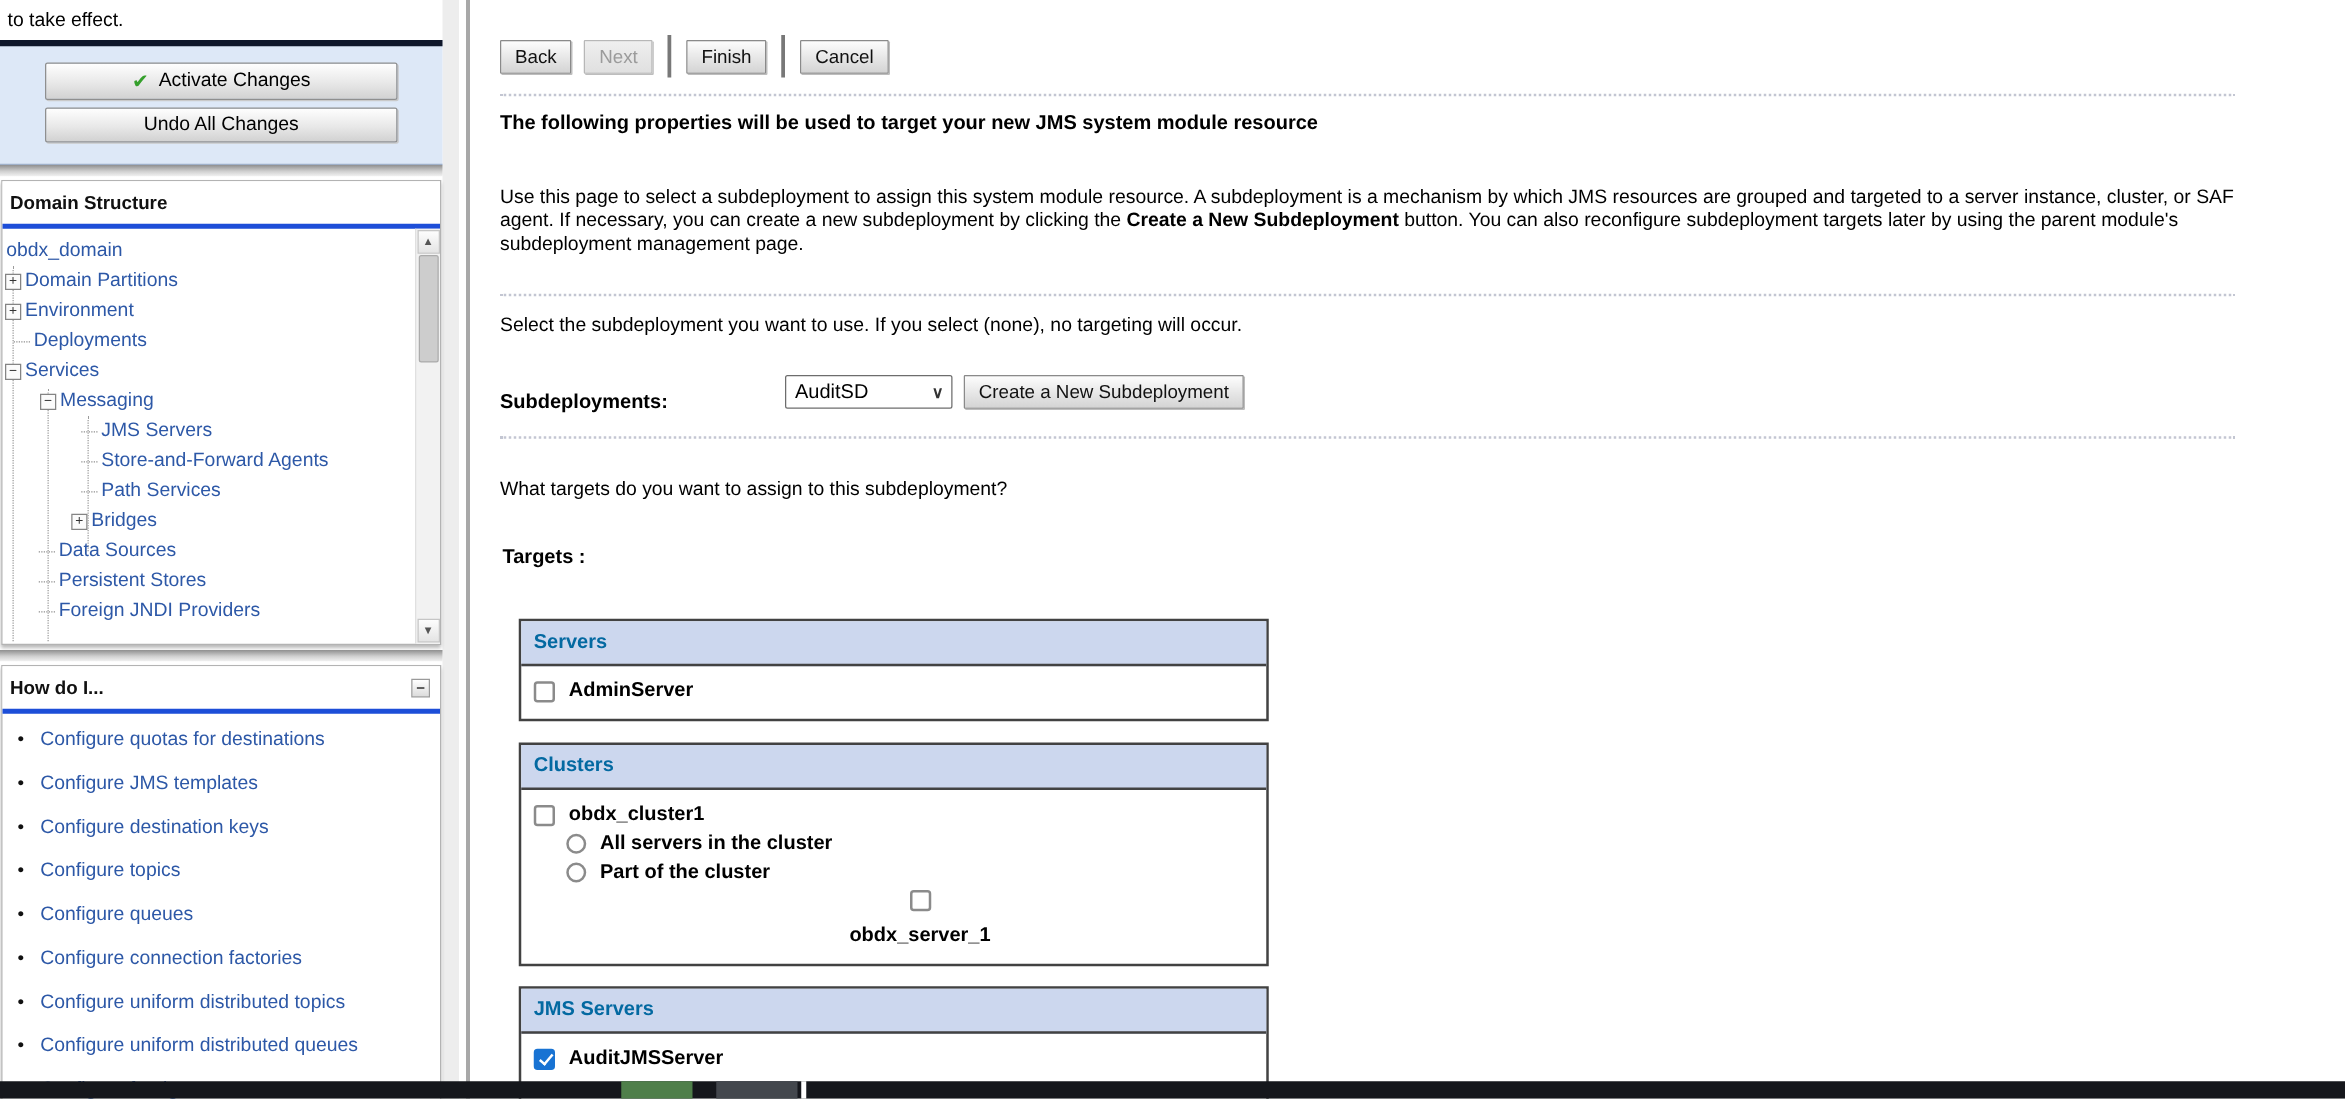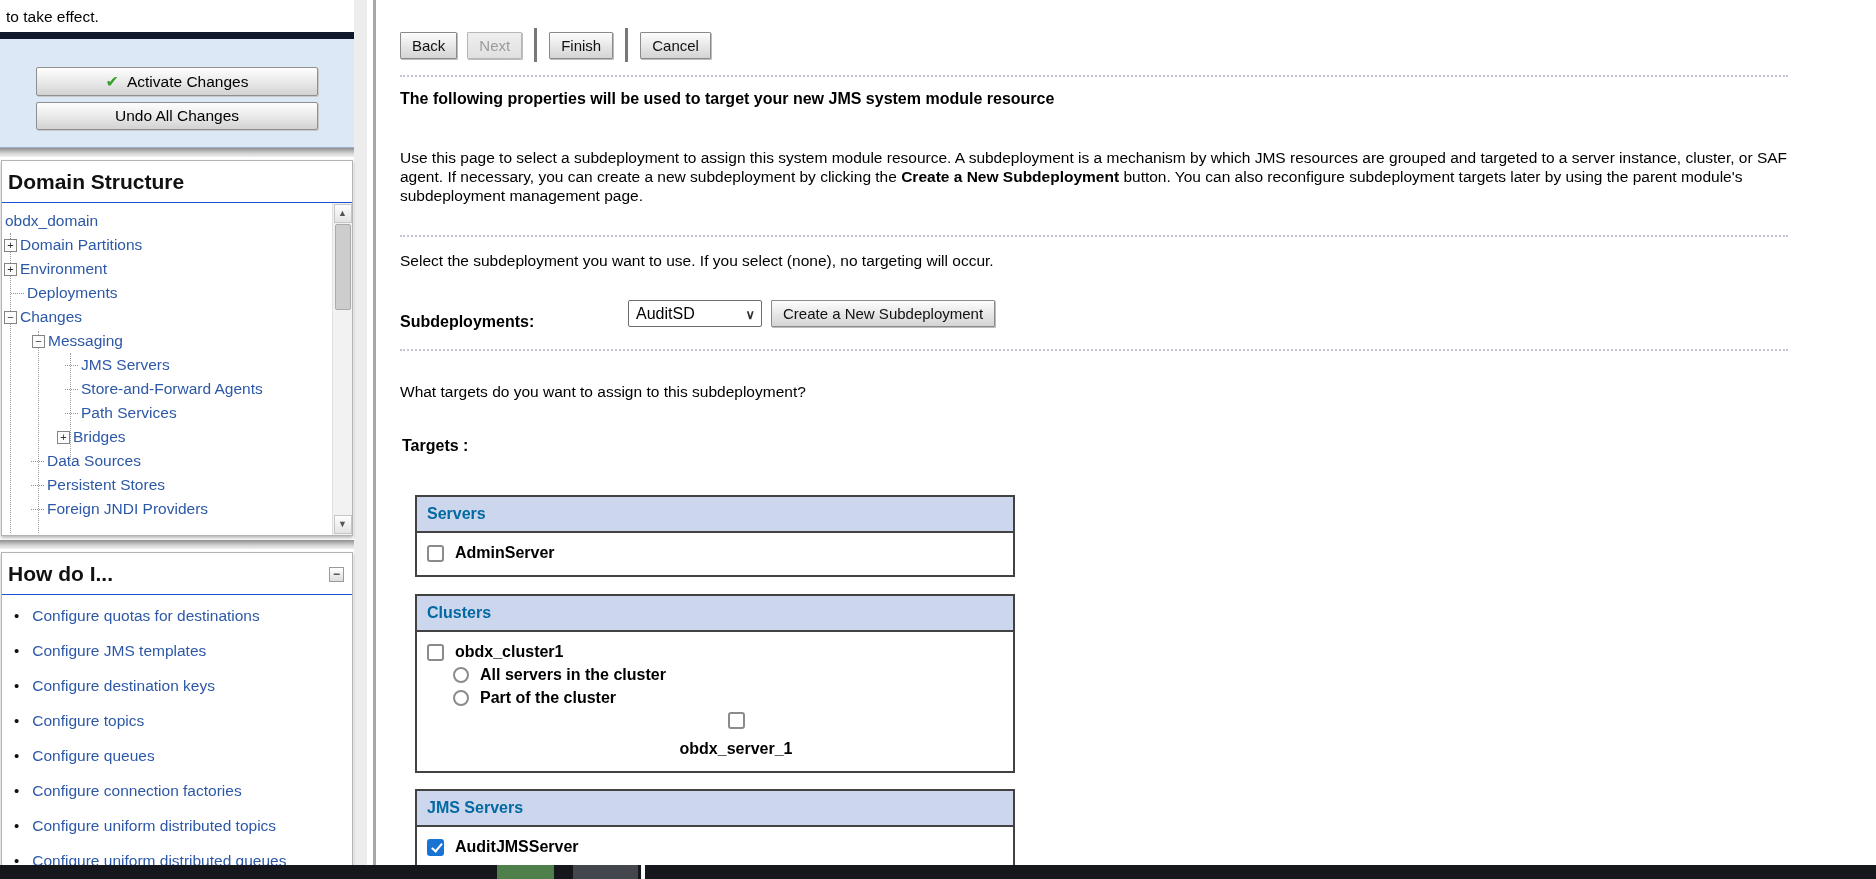--- a/index.html
+++ b/index.html
@@ -7,37 +7,37 @@
   body {
     width:1876px; height:879px; overflow:hidden; position:relative;
     font-family:"Liberation Sans", sans-serif; background:#fff; color:#000;
   }
   .page { display:flex; width:1810px; height:879px; }
 
   
   .sidebar { width:354px; flex:none; position:relative; }
   .partial-line { font-size:15.5px; padding:8px 8px 6px 6px; color:#000; }
   .change-center-box {
-    background:#dde8f7; border-top:7px solid #0f172a; border-bottom:1px solid #9fb0c9;
-    padding:22px 0 11px 0;
+    background:#dde8f7; border-top:5px solid #0f172a; border-bottom:1px solid #9fb0c9;
+    padding:7px 0 11px 0;
   }
   .cc-btn {
     display:flex; align-items:center; justify-content:center; gap:8px;
     width:282px; margin:6px auto; padding:4px 0; font-size:15.5px;
     background:linear-gradient(#fefefe,#e8e8e8 55%,#d2d2d2); border:1px solid #8f8f8f;
     border-radius:2px; box-shadow:1px 1px 0 #c9c9c9; cursor:pointer;
   }
   .check-icon::before { content:"✔"; color:#35a02c; font-size:16px; }
   .band { height:9px; background:linear-gradient(#8f8f8f,#cfcfcf 55%,#f1f1f1); }
 
   .panel { border:1px solid #b3b3b3; background:#fff; margin:0 1px; box-shadow:0 2px 3px rgba(0,0,0,.28); }
   .panel-header {
-    font-weight:bold; font-size:21px; padding:9px 8px 8px 6px; color:#111;
+    font-weight:bold; font-size:15px; padding:9px 8px 8px 6px; color:#111;
     display:flex; justify-content:space-between; align-items:center;
-    border-bottom:1px solid #1d4ed8; background:#fff;
+    border-bottom:4px solid #1d4ed8; background:#fff;
   }
   .collapse-icon {
     width:15px; height:15px; border:1px solid #9a9a9a; flex:none;
     background:linear-gradient(#fff,#dcdcdc); text-align:center; cursor:pointer;
   }
   .collapse-icon::before { content:"−"; font-size:12px; line-height:13px; color:#444; display:block; }
 
   
   .tree-wrap { display:flex; }
   .tree { position:relative; flex:1; height:332px; overflow:hidden; padding-top:6px; }
@@ -169,21 +169,21 @@
           <div class="trow" style="padding-left:2px;">
             <span class="pm plus"></span>
             <a class="tlink">Environment</a>
           </div>
           <div class="trow" style="padding-left:9px;">
             <span class="dash"></span>
             <a class="tlink">Deployments</a>
           </div>
           <div class="trow" style="padding-left:2px;">
             <span class="pm minus"></span>
-            <a class="tlink">Changes</a>
+            <a class="tlink">Services</a>
           </div>
           <div class="trow" style="padding-left:30px;">
             <span class="pm minus"></span>
             <a class="tlink">Messaging</a>
           </div>
           <div class="trow" style="padding-left:63px;">
             <span class="dash"></span>
             <a class="tlink">JMS Servers</a>
           </div>
           <div class="trow" style="padding-left:63px;">

